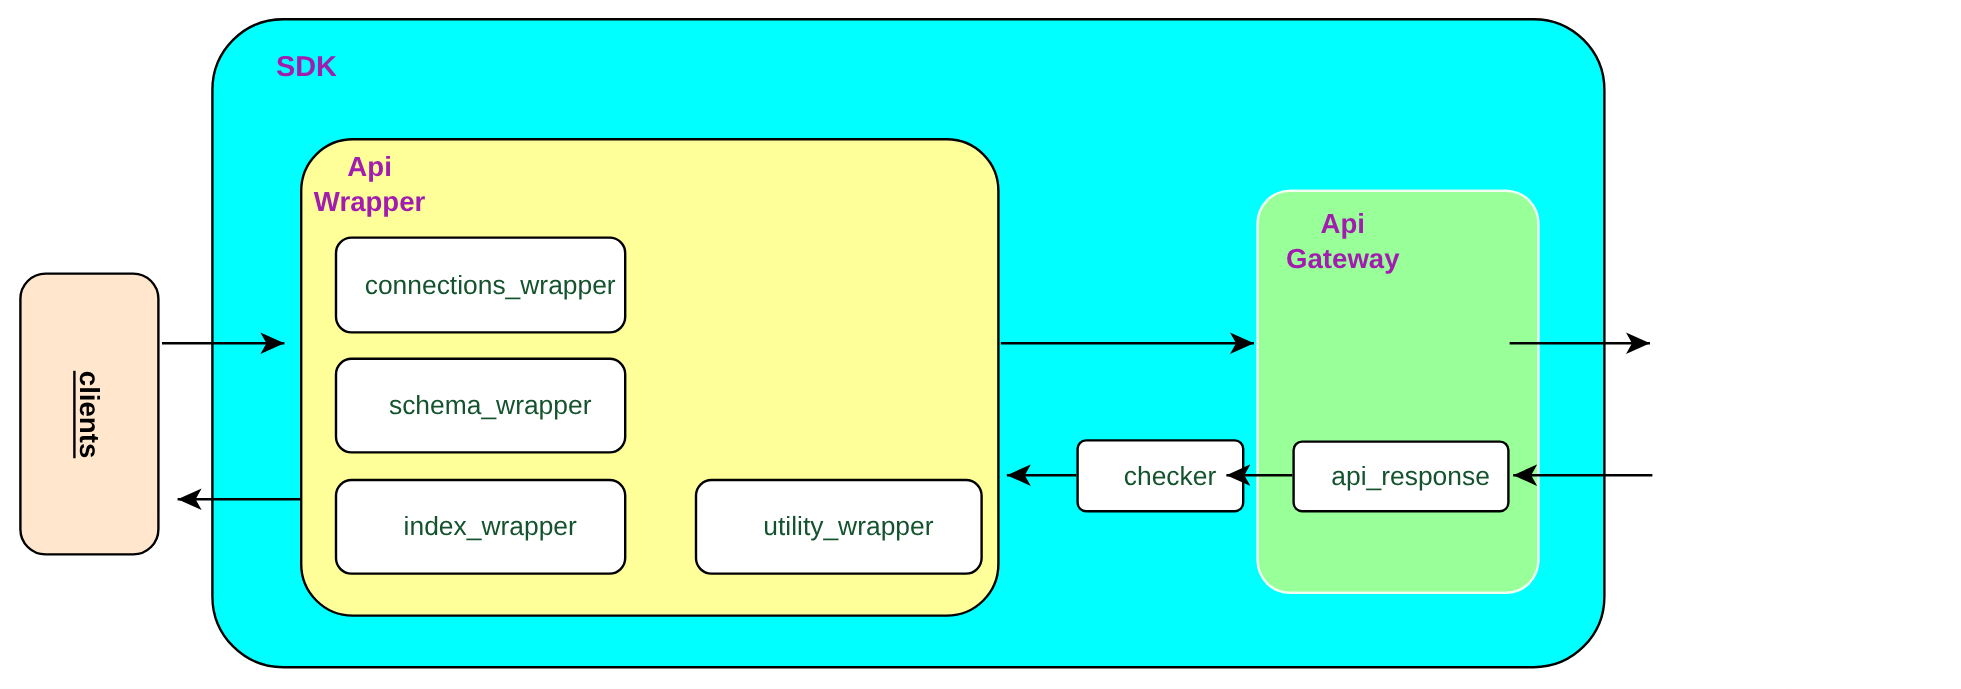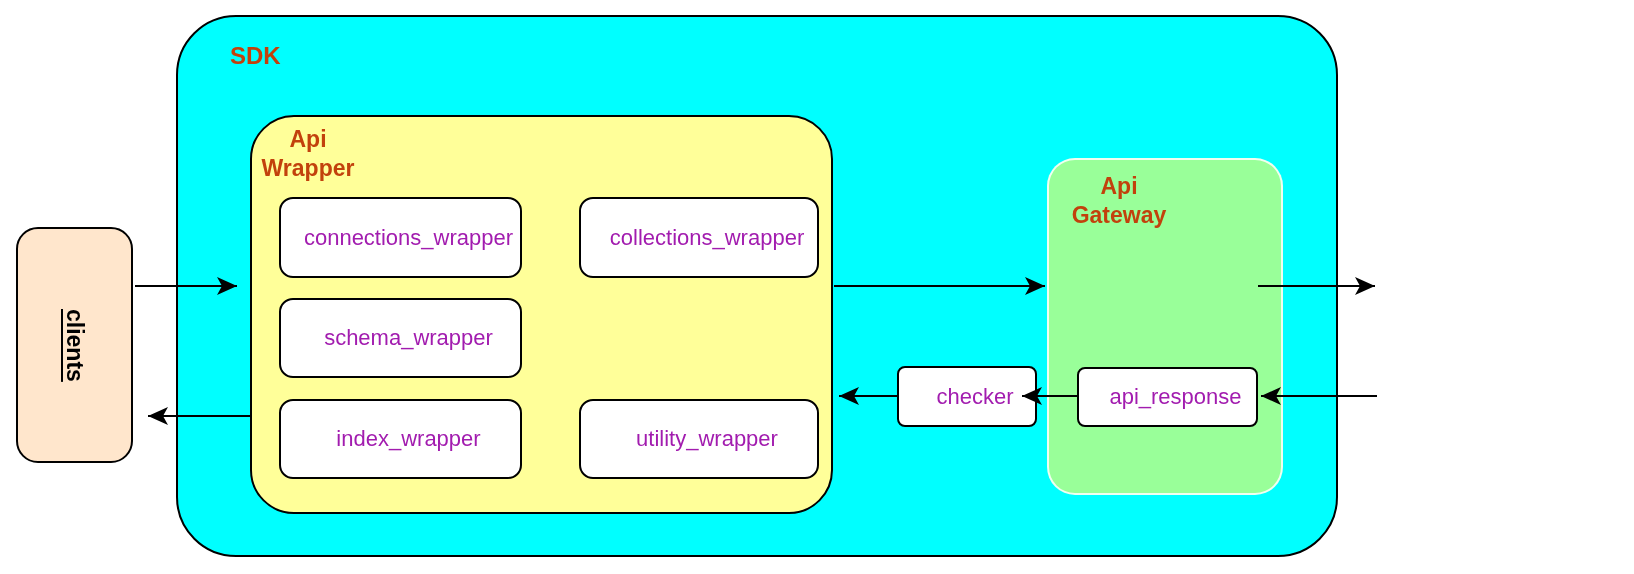--- a/index.html
+++ b/index.html
@@ -7,57 +7,56 @@
     position:relative;
     width:1634px;height:574px;
     background:var(--c-canvas,#fff);
     font-family:"Liberation Sans","DejaVu Sans",sans-serif;
     overflow:hidden;
   }
   .box{position:absolute;box-sizing:border-box;text-decoration:underline;}
   .container{border:2px solid var(--c-border,#000);}
   .container-label{
     position:absolute;font-weight:bold;font-size:23px;line-height:1.25;
-    color:#c2410c;white-space:pre-line;text-align:center;
+    color:#a21caf;white-space:pre-line;text-align:center;
   }
   #sdk{left:176px;top:15px;width:1162px;height:542px;border-radius:60px;background:var(--c-sdk,#00ffff);}
   #sdk-label{left:230px;top:41px;text-align:left;font-size:24px;}
   #clients{left:16px;top:227px;width:117px;height:236px;border-radius:22px;background:var(--c-clients,#ffe6cc);
     display:flex;align-items:center;justify-content:center;}
   #clients-label{font-weight:bold;font-size:23px;writing-mode:vertical-rl;text-orientation:mixed;}
   #api-wrapper{left:250px;top:115px;width:583px;height:399px;border-radius:44px;background:var(--c-wrapper,#ffff99);}
   #api-wrapper-label{left:0;top:8px;width:112px;}
   #api-gateway{left:1047px;top:158px;width:236px;height:337px;border-radius:28px;background:var(--c-gateway,#99ff99);
     border:2px solid rgba(255,255,255,0.85);}
   #api-gateway-label{left:0;top:12px;width:140px;}
   #milvus{left:1377px;top:147px;width:240px;height:398px;border-radius:30px;background:var(--c-milvus,#e6e6e6);
     display:flex;align-items:center;justify-content:center;}
   #milvus-label{font-weight:bold;font-size:23px;}
   .node{
     position:absolute;box-sizing:border-box;
     background:var(--c-node,#fff);border:2px solid var(--c-border,#000);
     display:flex;align-items:center;justify-content:center;
-    font-size:22px;color:#a21caf;border-radius:14px;white-space:nowrap;padding-left:16px;
+    font-size:22px;color:#14532d;border-radius:14px;white-space:nowrap;padding-left:16px;
   }
   #arrow-layer{position:absolute;left:0;top:0;width:1634px;height:574px;pointer-events:none;}
   #arrow-layer line{stroke:var(--c-arrow,#000);stroke-width:2;}
 </style>
 </head>
 <body>
 
 <div id="canvas">
 
   <div class="box container" id="sdk"></div>
   <div class="container-label" id="sdk-label">SDK</div>
 
   <div class="box container" id="api-wrapper">
     <div class="container-label" id="api-wrapper-label">Api
 Wrapper</div>
     <div class="node" style="left:27px;top:80px;width:243px;height:81px">connections_wrapper</div>
-    <div class="node" style="left:327px;top:80px;width:240px;height:81px">collections_wrapper</div>
     <div class="node" style="left:27px;top:181px;width:243px;height:80px">schema_wrapper</div>
     <div class="node" style="left:27px;top:282px;width:243px;height:80px">index_wrapper</div>
     <div class="node" style="left:327px;top:282px;width:240px;height:80px">utility_wrapper</div>
   </div>
 
   <div class="node" style="left:897px;top:366px;width:140px;height:61px;border-radius:8px">checker</div>
 
   <div class="box" id="api-gateway">
     <div class="container-label" id="api-gateway-label">Api
 Gateway</div>

